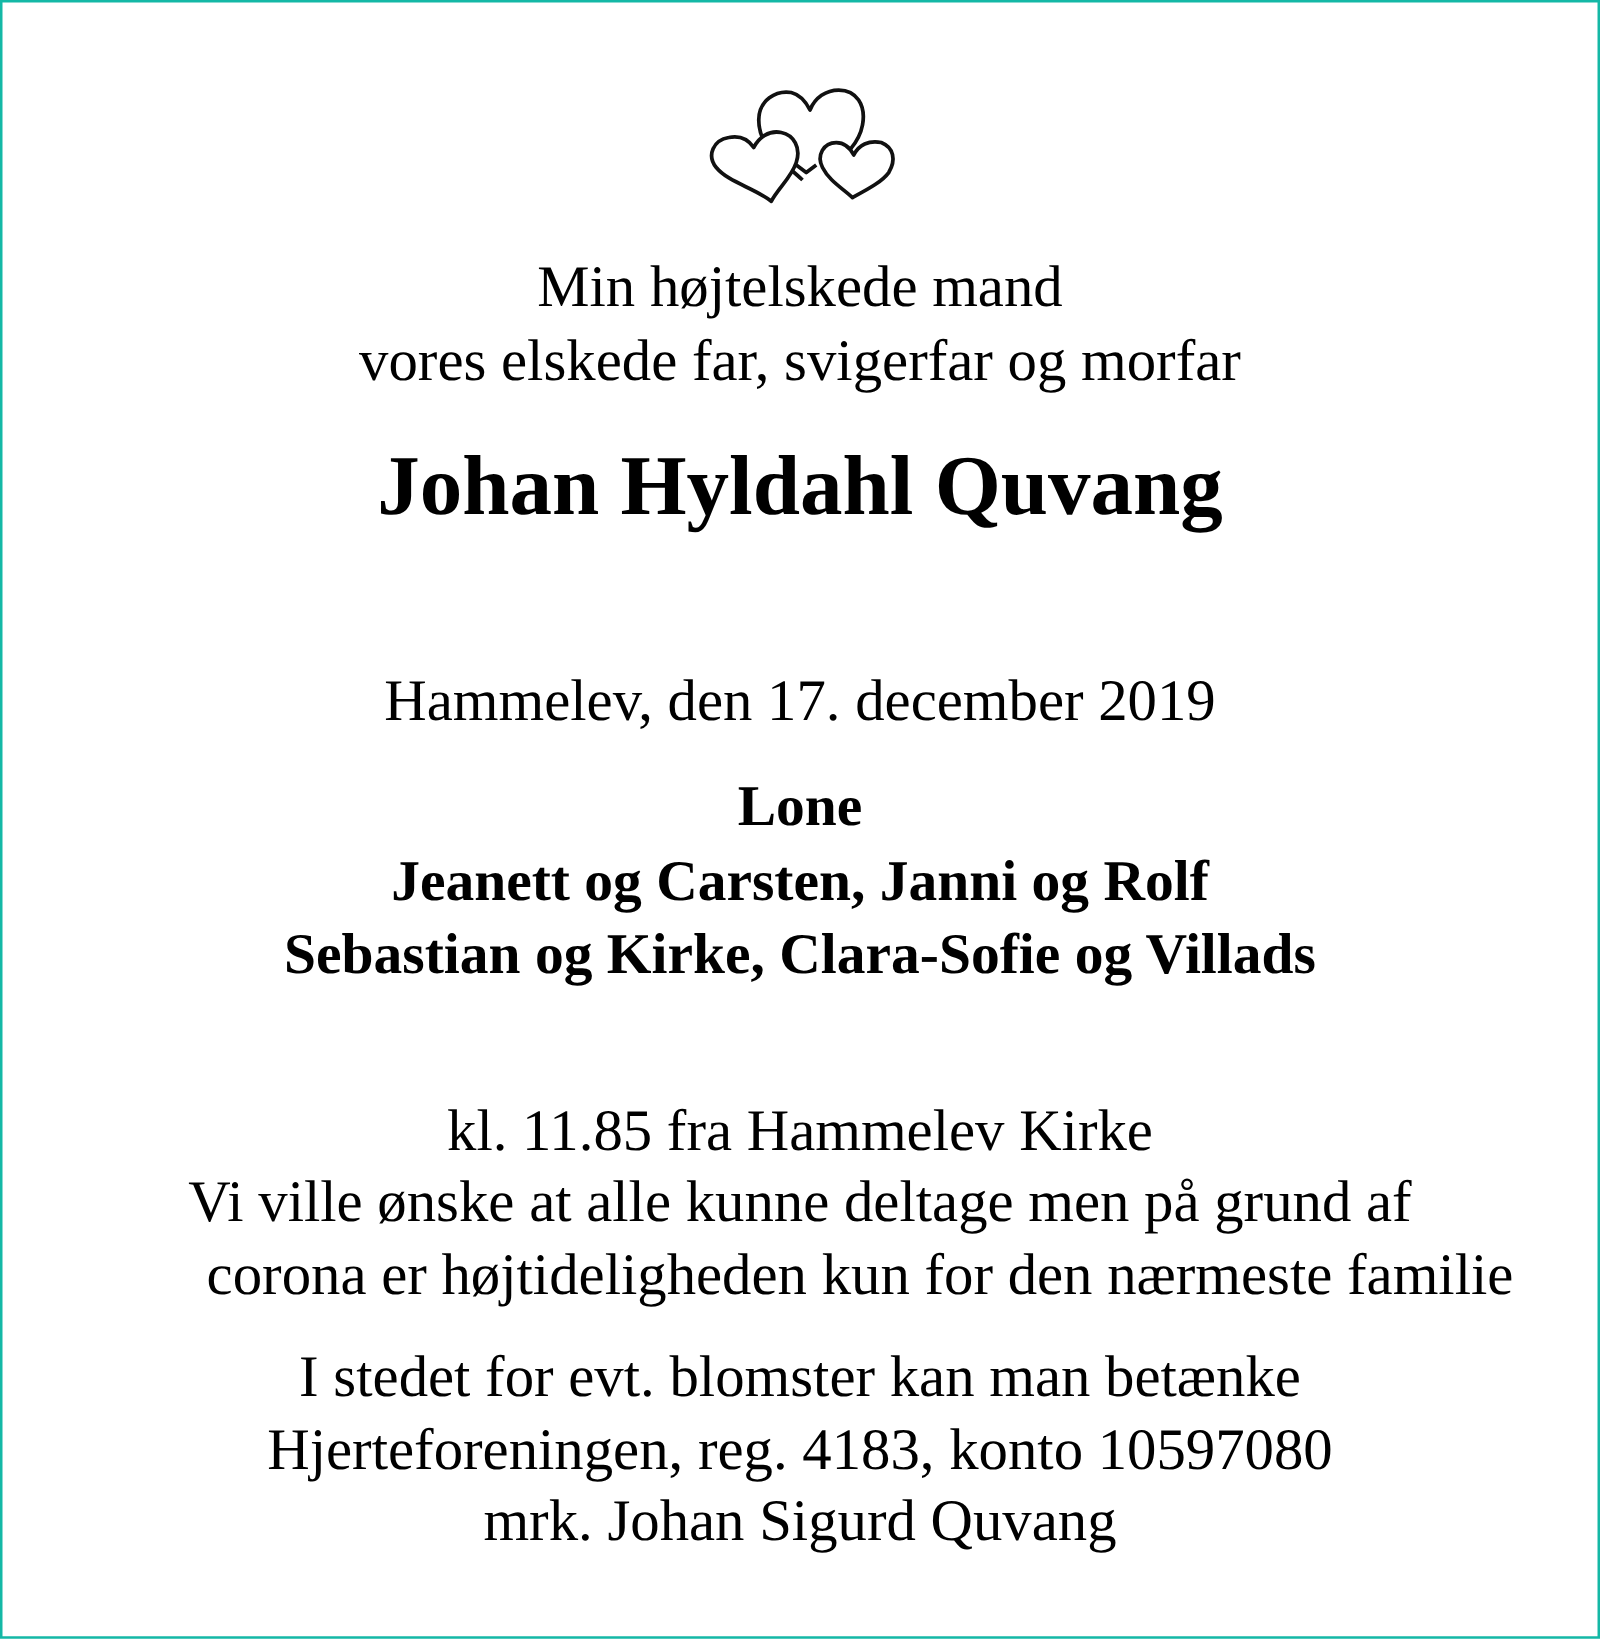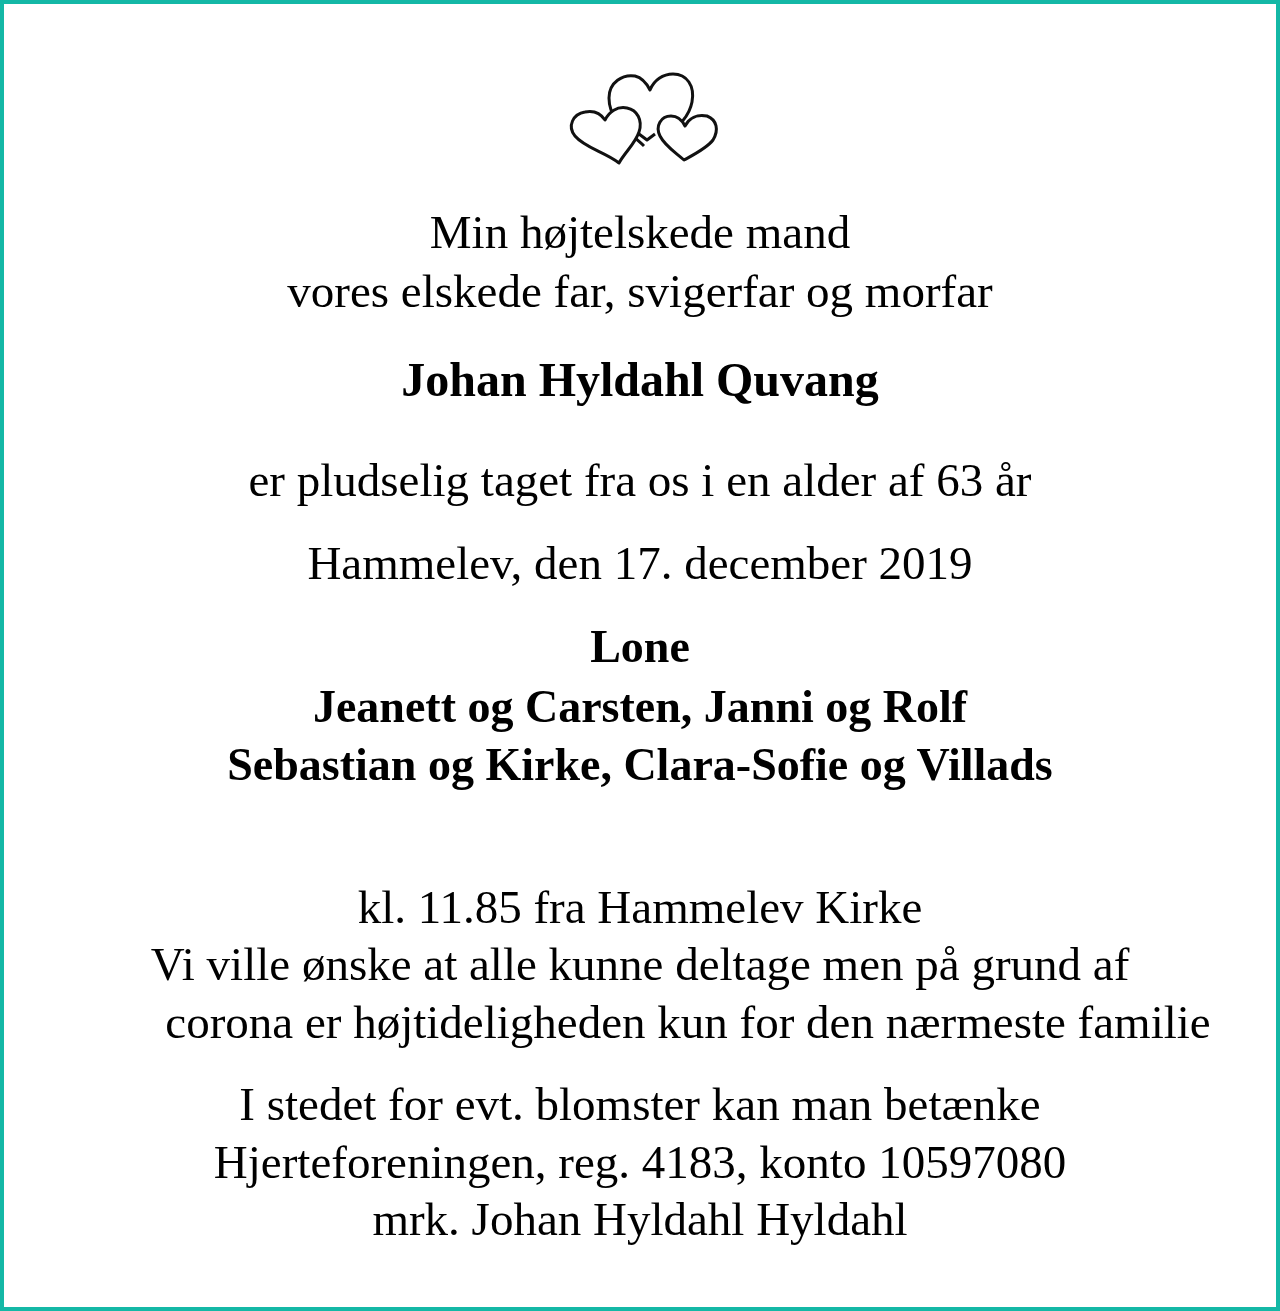--- a/index.html
+++ b/index.html
@@ -1,30 +1,30 @@
 <!DOCTYPE html>
 <html><head>
   <meta charset="utf-8">
   <style>
     html, body { margin: 0; padding: 0; background: #ffffff; }
     body { width: 1280px; height: 1311px; overflow: hidden; }
     .card {
       position: absolute; left: 0; top: 0;
       width: 1280px; height: 1311px;
       box-sizing: border-box;
-      border: 4px solid #14b8a6;
+      border: 2px solid #14b8a6;
       background: #ffffff;
       font-family: "Liberation Serif", "DejaVu Serif", serif;
       color: #000000;
       text-align: center;
     }
     .line { position: absolute; left: 0; width: 100%; white-space: nowrap; }
     .hearts { position: absolute; left: 563px; top: 64px; width: 155px; height: 100px; }
     .reg { font-size: 47px; line-height: 1; }
-    .name { font-size: 48px; font-weight: bold; line-height: 1; }
+    .name { font-size: 68px; font-weight: bold; line-height: 1; }
     .fam { font-size: 46px; font-weight: bold; line-height: 1; }
   </style>
 </head>
 <body>
 
 <div class="card">
 
   <svg class="hearts" viewBox="0 0 155 100" fill="none" stroke="#111" stroke-width="3" stroke-linejoin="round">
 
     <path d="M77 78 C60 62,42 52,42 30 C42 14,56 6,68 8 C76 10,80 16,83 22 C87 12,96 6,106 6 C120 6,128 18,125 34 C122 50,108 62,95 70"></path>
@@ -33,27 +33,26 @@
 
     <path d="M117 92 C108 84,98 78,93 68 C88 58,94 48,104 48 C112 48,116 54,118 58 C122 50,130 46,140 48 C150 52,152 62,146 72 C140 80,128 86,117 92 Z" fill="#fff"></path>
     <path d="M72 66 L80 72 L88 66"></path>
   </svg>
 
   <div class="line reg" style="top:205px;">Min højtelskede mand</div>
   <div class="line reg" style="top:264px;">vores elskede far, svigerfar og morfar</div>
 
   <div class="line name" style="top:352px;">Johan Hyldahl Quvang</div>
 
-  <div class="line reg" style="top:453px;">er pludselig taget fra os i en alder af 63 år</div>
   <div class="line reg" style="top:536px;">Hammelev, den 17. december 2019</div>
 
   <div class="line fam" style="top:620px;">Lone</div>
   <div class="line fam" style="top:680px;">Jeanett og Carsten, Janni og Rolf</div>
   <div class="line fam" style="top:738px;">Sebastian og Kirke, Clara-Sofie og Villads</div>
 
   <div class="line reg" style="top:880px;">kl. 11.85 fra Hammelev Kirke</div>
   <div class="line reg" style="top:937px;">Vi ville ønske at alle kunne deltage men på grund af</div>
   <div class="line reg" style="top:995px;padding-left:48px;">corona er højtideligheden kun for den nærmeste familie</div>
 
   <div class="line reg" style="top:1077px;">I stedet for evt. blomster kan man betænke</div>
   <div class="line reg" style="top:1135px;">Hjerteforeningen, reg. 4183, konto 10597080</div>
-  <div class="line reg" style="top:1192px;">mrk. Johan Hyldahl Hyldahl</div>
+  <div class="line reg" style="top:1192px;">mrk. Johan Sigurd Quvang</div>
 </div>
 
 </body></html>

